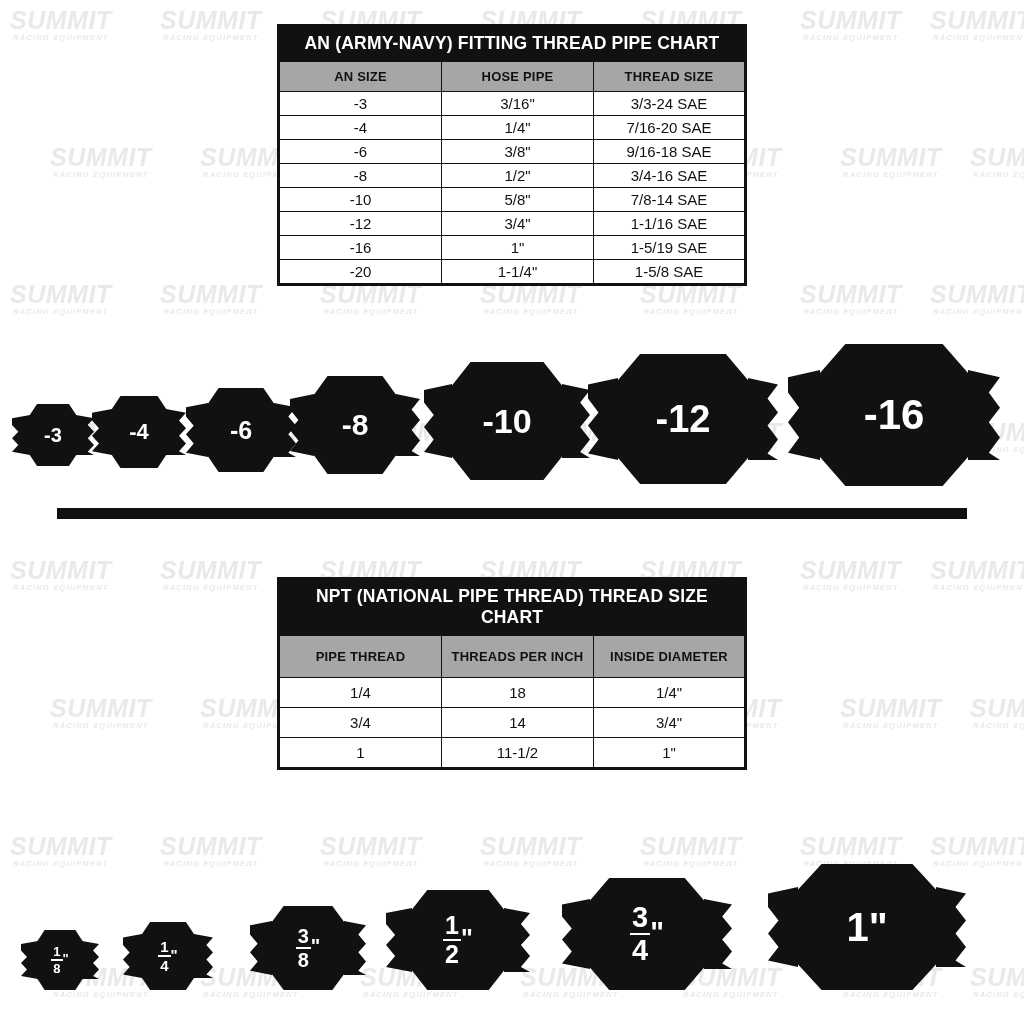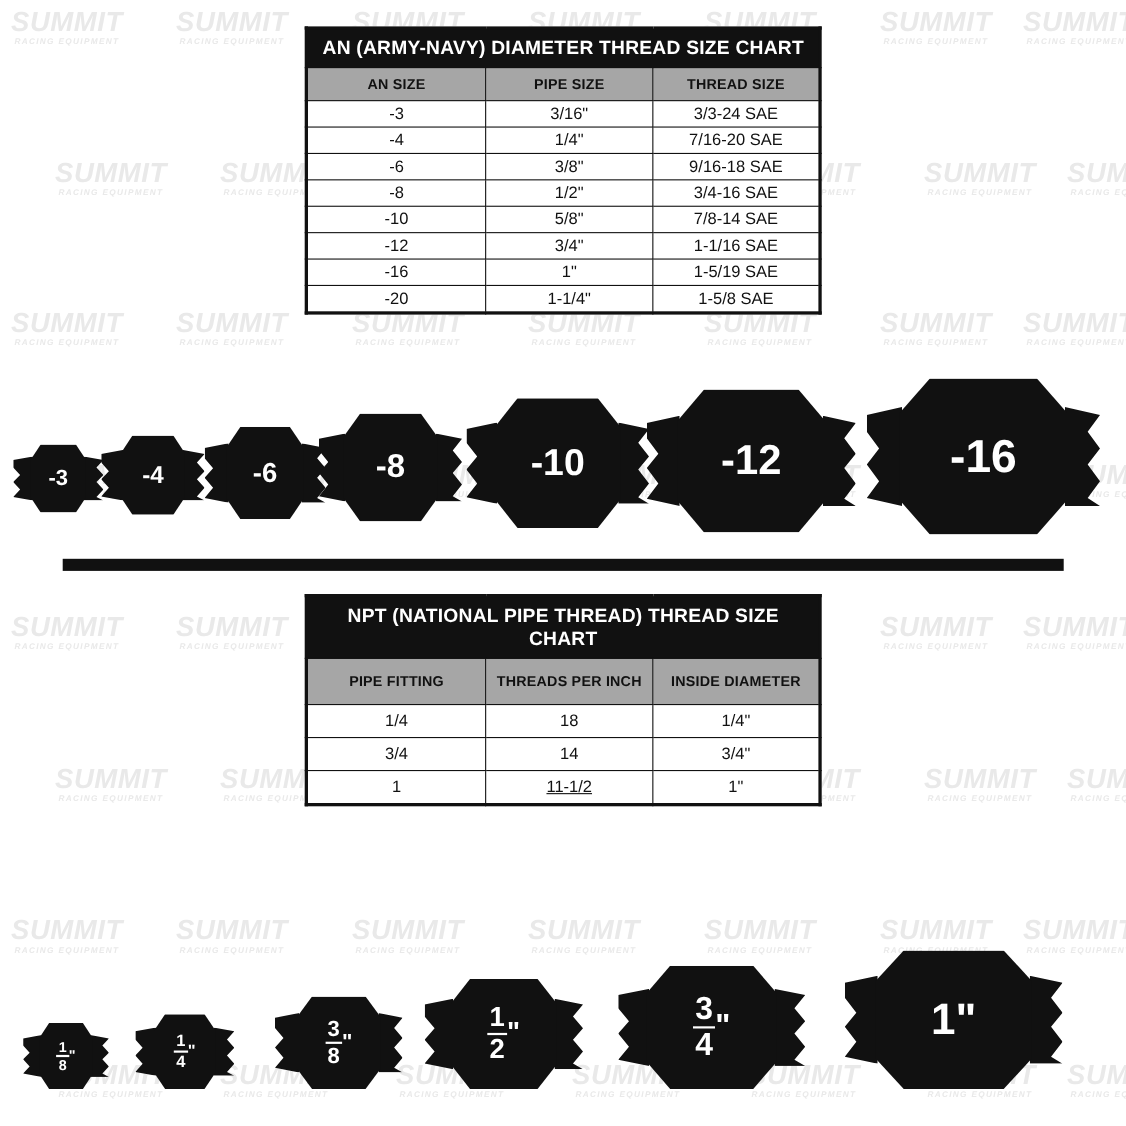--- a/index.html
+++ b/index.html
@@ -395,25 +395,25 @@
 
   <div class="chart-block" style="left:277px; top:24px;">
     <table class="size-chart">
       <colgroup>
         <col style="width:163px">
         <col style="width:152px">
         <col style="width:152px">
       </colgroup>
       <tbody>
         <tr>
-          <td class="title-cell" colspan="3">AN (ARMY-NAVY) DIAMETER THREAD SIZE CHART</td>
+          <td class="title-cell" colspan="3">AN (ARMY-NAVY) FITTING THREAD PIPE CHART</td>
         </tr>
         <tr>
           <th class="col-head">AN SIZE</th>
-          <th class="col-head">PIPE SIZE</th>
+          <th class="col-head">HOSE PIPE</th>
           <th class="col-head">THREAD SIZE</th>
         </tr>
         <tr>
           <td class="cell">-3</td>
           <td class="cell">3/16"</td>
           <td class="cell">3/3-24 SAE</td>
         </tr>
         <tr>
           <td class="cell">-4</td>
           <td class="cell">1/4"</td>
@@ -504,49 +504,49 @@
   <div class="fitting" style="left:818px; top:344px; width:152px; height:142px;">
     <div class="thread left" style="left:-30px; width:32px; height:90px;"></div>
     <div class="thread right" style="right:-30px; width:32px; height:90px;"></div>
     <div class="body oct">
       <span class="label" style="font-size:42px;">-16</span>
     </div>
   </div>
 
   <div id="divider"></div>
 
-  <div class="chart-block" style="left:277px; top:540px;">
+  <div class="chart-block" style="left:277px; top:577px;">
     <table class="size-chart">
       <colgroup>
         <col style="width:163px">
         <col style="width:152px">
         <col style="width:152px">
       </colgroup>
       <tbody>
         <tr>
           <td class="title-cell" colspan="3">NPT (NATIONAL PIPE THREAD) THREAD SIZE CHART</td>
         </tr>
         <tr>
-          <th class="col-head" style="padding:13px 4px;">PIPE FITTING</th>
+          <th class="col-head" style="padding:13px 4px;">PIPE THREAD</th>
           <th class="col-head" style="padding:13px 4px;">THREADS PER INCH</th>
           <th class="col-head" style="padding:13px 4px;">INSIDE DIAMETER</th>
         </tr>
         <tr>
           <td class="cell" style="padding:6px 16px;">1/4</td>
           <td class="cell" style="padding:6px 4px;">18</td>
           <td class="cell" style="padding:6px 4px;">1/4"</td>
         </tr>
         <tr>
           <td class="cell" style="padding:6px 19px;">3/4</td>
           <td class="cell" style="padding:6px 4px;">14</td>
           <td class="cell" style="padding:6px 4px;">3/4"</td>
         </tr>
         <tr>
           <td class="cell" style="padding:6px 4px;">1</td>
-          <td class="cell" style="padding:6px 4px;text-decoration:underline;">11-1/2</td>
+          <td class="cell" style="padding:6px 4px;">11-1/2</td>
           <td class="cell" style="padding:6px 4px;">1"</td>
         </tr>
       </tbody>
     </table>
   </div>
 
   <div class="fitting" style="left:36px; top:930px; width:48px; height:60px;">
     <div class="thread left" style="left:-15px; width:17px; height:38px;"></div>
     <div class="thread right" style="right:-15px; width:17px; height:38px;"></div>
     <div class="body oct">

